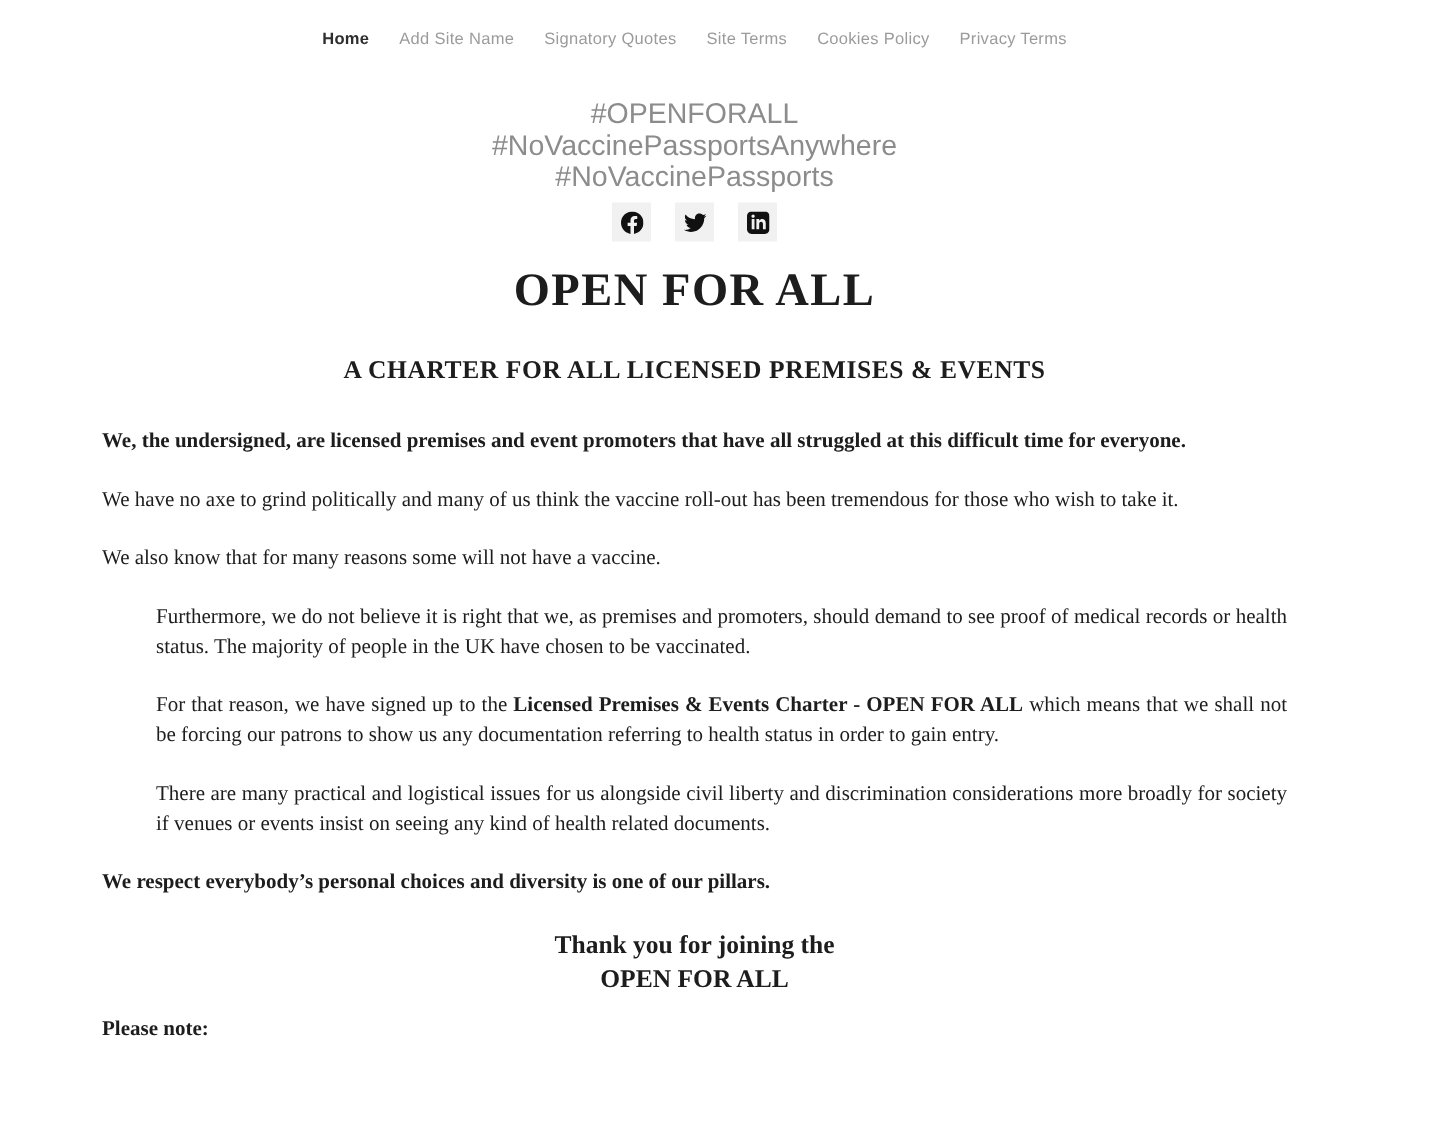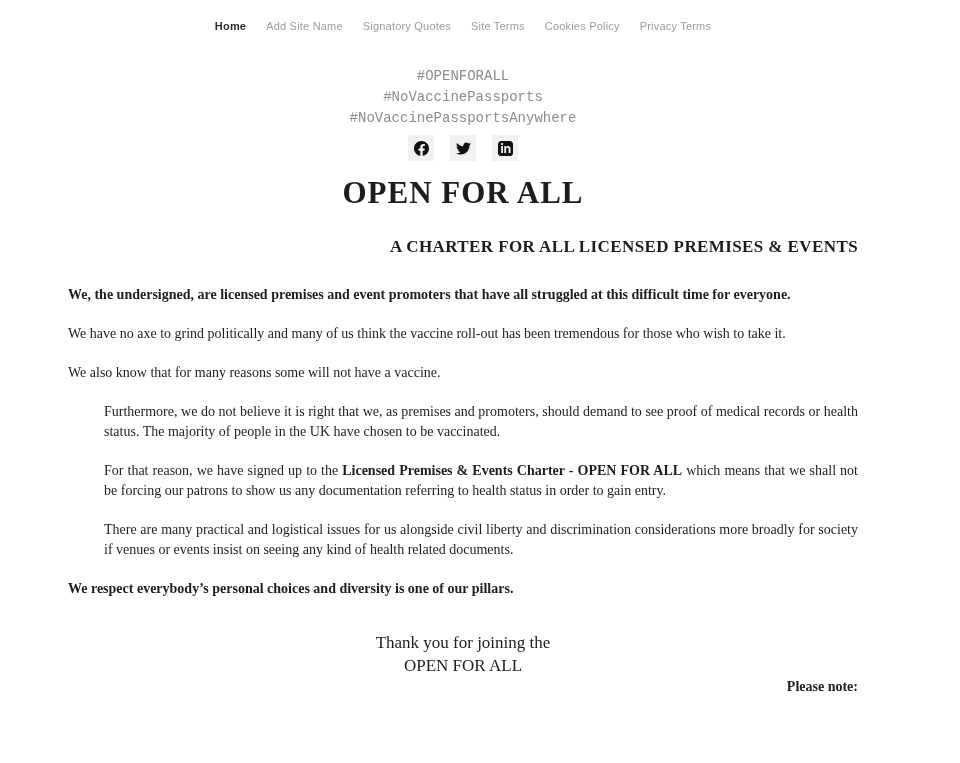--- a/index.html
+++ b/index.html
@@ -18,79 +18,79 @@
     padding-top:20px;
     font-family:"Liberation Sans", sans-serif;
     font-size:11px; line-height:13px; letter-spacing:.2px;
   }
   .topnav a { color:#9b9b9b; text-decoration:none; cursor:pointer; }
   .topnav a.active { color:#2e2e2e; font-weight:bold; }
 
   
   .hashtags {
     margin-top:33px; text-align:center;
-    font-family:Liberation Mono, monospace;
-    font-size:14px; line-height:21px; color:#8c8c8c;
+    font-family:Liberation Sans, sans-serif;
+    font-size:19px; line-height:21px; color:#8c8c8c;
   }
 
   
   .social { margin-top:6px; display:flex; justify-content:center; gap:16px; }
   .social-btn {
     width:26px; height:26px; background:#f1f1f1;
     display:flex; align-items:center; justify-content:center; cursor:pointer;
   }
   .social-btn svg { width:15px; height:15px; fill:#111111; display:block; }
 
   
   .title {
     margin-top:14px; text-align:center;
     font-size:31px; line-height:36px; font-weight:700; letter-spacing:1px;
     color:#1d1d1d;
   }
   .subtitle {
-    margin-top:26px; text-align:right;
+    margin-top:26px; text-align:center;
     font-size:17px; line-height:20px; font-weight:700; letter-spacing:.4px;
   }
 
   
   .charter { margin-top:28px; font-size:14px; line-height:20px; }
   .charter p { margin:0 0 19px 0; }
   .charter p.justify { text-align:justify;margin-left:36px; }
   .charter p.bold { font-weight:bold; }
   .charter .inline-bold { font-weight:bold; }
 
   
   .thanks {
-    margin-top:32px; text-align:center;
-    font-weight:normal; font-size:17px; line-height:23px;
+    margin-top:19px; text-align:center;
+    font-weight:bold; font-size:17px; line-height:23px;
   }
 
   
-  .note { margin-top:0; text-align:right; font-size:14px; line-height:20px; }
+  .note { margin-top:13px; text-align:left; font-size:14px; line-height:20px; }
   .note .note-heading { font-weight:bold; margin:0; }
   .note .note-body { margin:0; }
 </style>
 </head>
 <body>
 
 <div class="page">
 
   <nav class="topnav">
     <a class="active">Home</a>
     <a>Add Site Name</a>
     <a>Signatory Quotes</a>
     <a>Site Terms</a>
     <a>Cookies Policy</a>
     <a>Privacy Terms</a>
   </nav>
 
   <div class="hashtags">
     <div>#OPENFORALL</div>
+    <div>#NoVaccinePassportsAnywhere</div>
     <div>#NoVaccinePassports</div>
-    <div>#NoVaccinePassportsAnywhere</div>
   </div>
 
   <div class="social">
     <div class="social-btn" title="Facebook">
       <svg viewBox="0 0 24 24" xmlns="http://www.w3.org/2000/svg">
         <path d="M24 12.073c0-6.627-5.373-12-12-12s-12 5.373-12 12c0 5.99 4.388 10.954 10.125 11.854v-8.385H7.078v-3.47h3.047V9.43c0-3.007 1.792-4.669 4.533-4.669 1.312 0 2.686.235 2.686.235v2.953H15.83c-1.491 0-1.956.925-1.956 1.874v2.25h3.328l-.532 3.47h-2.796v8.385C19.612 23.027 24 18.062 24 12.073z"></path>
       </svg>
     </div>
     <div class="social-btn" title="Twitter">
       <svg viewBox="0 0 24 24" xmlns="http://www.w3.org/2000/svg">

